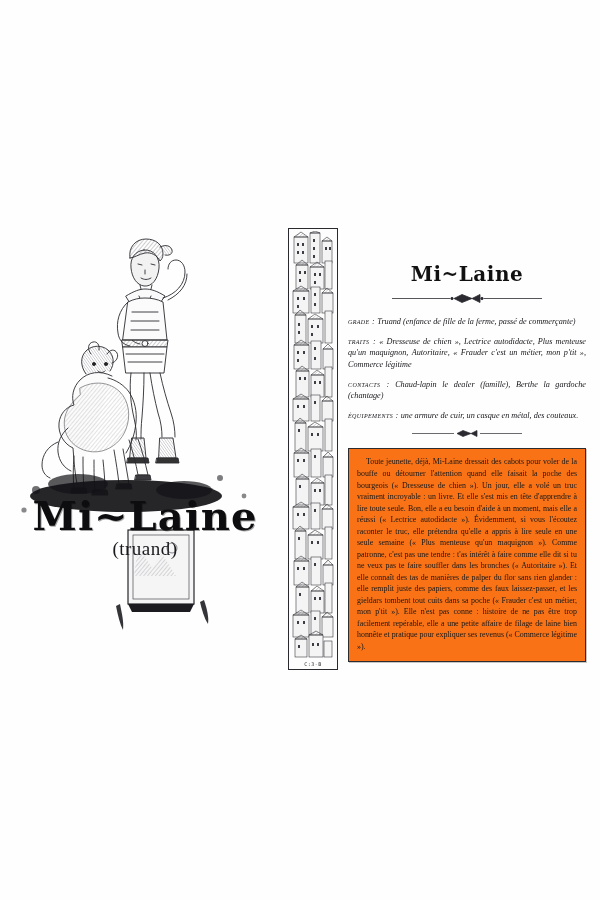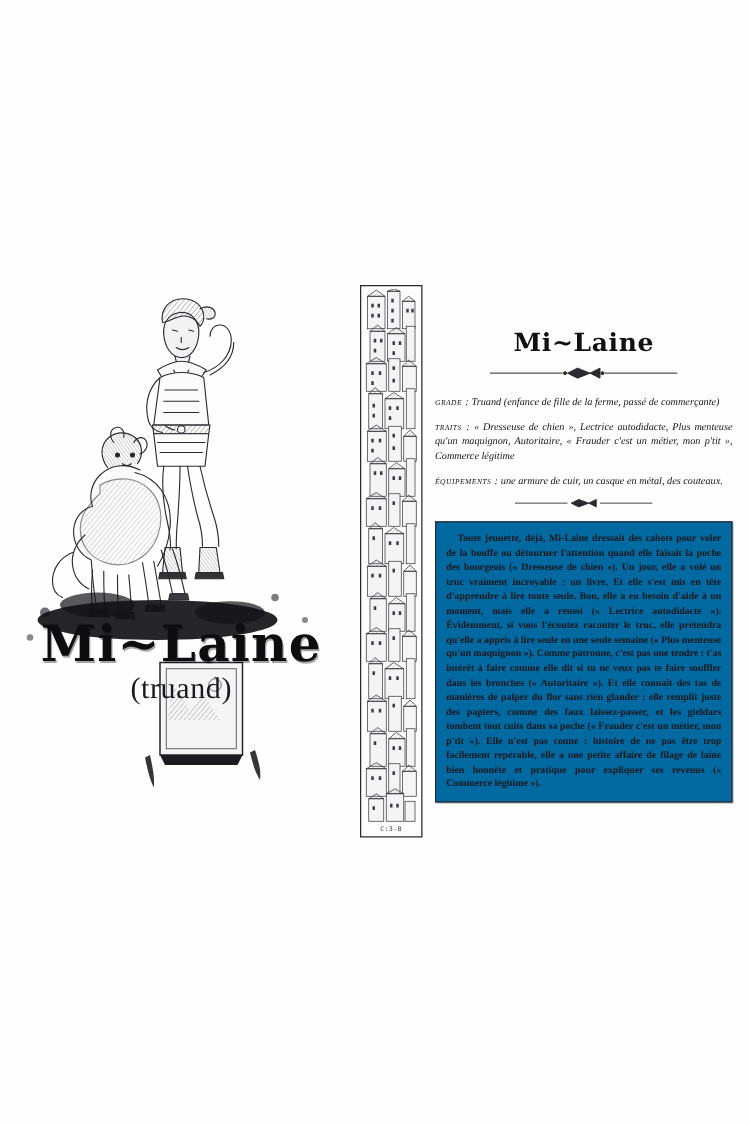--- a/index.html
+++ b/index.html
@@ -49,21 +49,21 @@
     font-family: "DejaVu Serif", serif;
     font-weight: bold;
     font-size: 40px;
     letter-spacing: 1px;
     line-height: 1;
     color: #0d0d10;
     text-shadow: 1px 1px 0 rgba(0,0,0,0.35);
   }
   .title-sub {
     font-family: "Liberation Serif", serif;
-    font-size: 24px;
+    font-size: 19px;
     color: #1a1a1e;
     margin-top: 2px;
     letter-spacing: 0.5px;
   }
 
   
   .strip {
     position: absolute;
     left: 288px;
     top: 228px;
@@ -138,23 +138,22 @@
   .rep-dots {
     font-family: "DejaVu Sans", sans-serif;
     font-size: 8px;
   }
 
   
   .story-box {
     margin-top: 10px;
     border: 1px solid #2b2b30;
     padding: 7px 8px 8px 8px;
-    background: #0369a1;
+    background: #f97316;
     box-shadow: 1px 1px 0 rgba(0,0,0,0.22);
-    font-weight: bold;
   }
   .story-box p {
     margin: 0;
     font-size: 7.9px;
     line-height: 1.46;
     text-align: justify;
     text-indent: 9px;
     color: #17171b;
   }
 </style>
@@ -464,20 +463,23 @@
     </svg>
 
     <p class="field">
       <span class="lbl">Grade :</span><span> Truand (enfance de fille de la ferme, passé de commerçante)</span>
     </p>
 
     <p class="field">
       <span class="lbl">Traits :</span><span> « Dresseuse de chien », Lectrice autodidacte, Plus menteuse qu'un maquignon, Autoritaire, « Frauder c'est un métier, mon p'tit », Commerce légitime</span>
     </p>
 
+    <p class="field">
+      <span class="lbl">Contacts :</span><span> Chaud-lapin le dealer (famille), Berthe la gardoche (chantage)</span>
+    </p>
 
     <p class="field">
       <span class="lbl">Équipements :</span><span> une armure de cuir, un casque en métal, des couteaux.</span>
     </p>
 
 
     <svg class="ornament small" viewBox="0 0 110 9">
       <g stroke="#2a2a30" stroke-width="0.7" fill="none">
         <line x1="0" y1="4.5" x2="42" y2="4.5"></line>
         <line x1="68" y1="4.5" x2="110" y2="4.5"></line>

